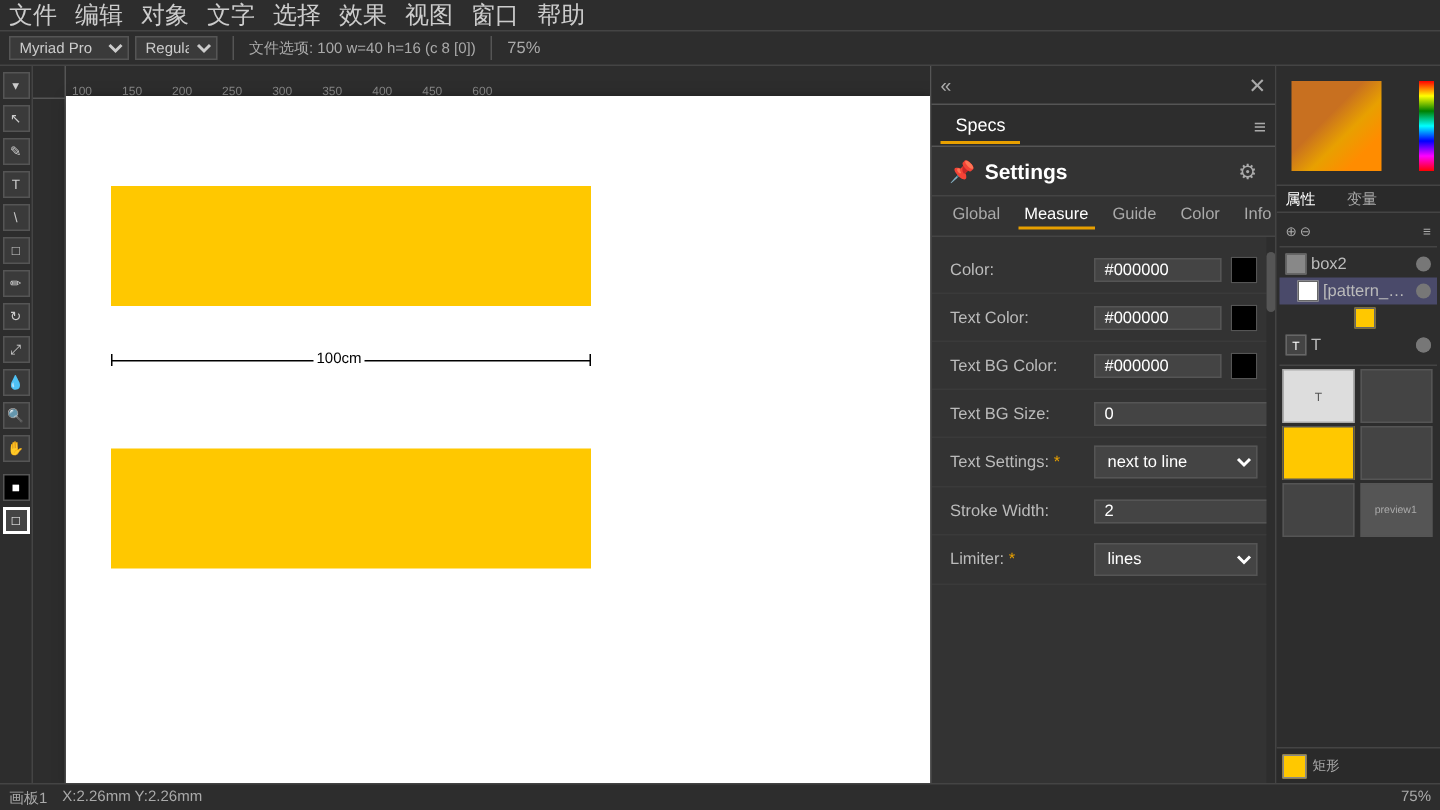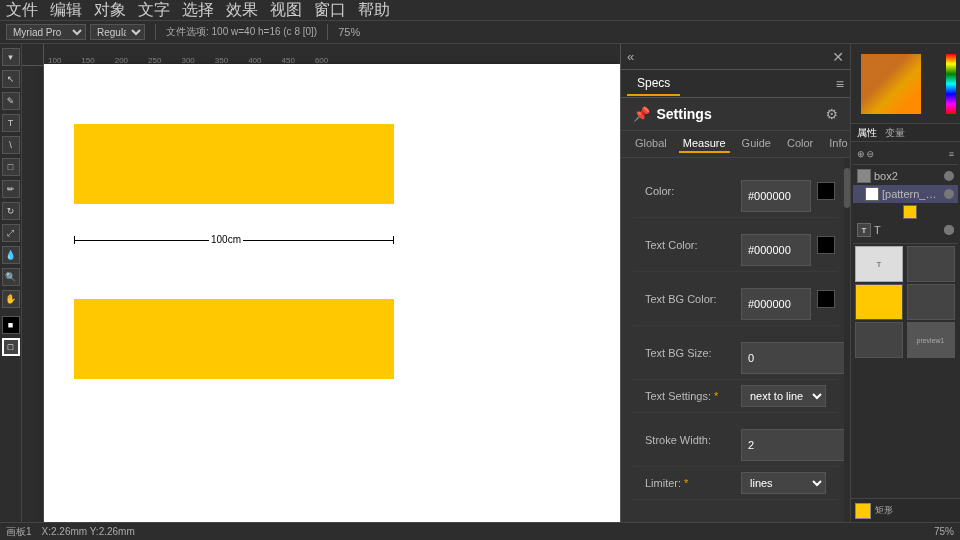--- a/index.html
+++ b/index.html
@@ -279,21 +279,21 @@
       padding: 2px 4px;
     }
     .sub-tab.active {
       color: #fff;
       border-bottom: 2px solid #e8a000;
     }
 
     .settings-body {
       flex: 1;
       overflow-y: auto;
-      padding: 6px 12px;
+      padding: 6px 0;
     }
     .settings-row {
       display: flex;
       align-items: center;
       padding: 5px 12px;
       gap: 6px;
       border-bottom: 1px solid #3a3a3a;
       min-height: 32px;
     }
     .settings-label {
@@ -305,24 +305,23 @@
     .settings-label.required::after {
       content: ' *';
       color: #e8a000;
     }
     .settings-input {
       flex: 1;
       background: #444;
       border: 1px solid #555;
       color: #fff;
       font-size: 11px;
-      height: 32px;
+      height: 16px;
       padding: 0 6px;
       outline: none;
-      margin-top: 11px;
     }
     .color-swatch {
       width: 18px;
       height: 18px;
       border: 1px solid #555;
       flex-shrink: 0;
       cursor: pointer;
     }
     .settings-select {
       flex: 1;
@@ -389,21 +388,21 @@
       display: flex;
       flex-direction: column;
     }
     .layers-header {
       height: 18px;
       background: #2a2a2a;
       border-bottom: 1px solid #444;
       display: flex;
       align-items: center;
       padding: 0 6px;
-      gap: 8px;
+      gap: 21px;
     }
     .layers-tab {
       font-size: 10px;
       color: #aaa;
       cursor: pointer;
     }
     .layers-tab.active { color: #fff; }
     .layers-content {
       flex: 1;
       overflow-y: auto;

